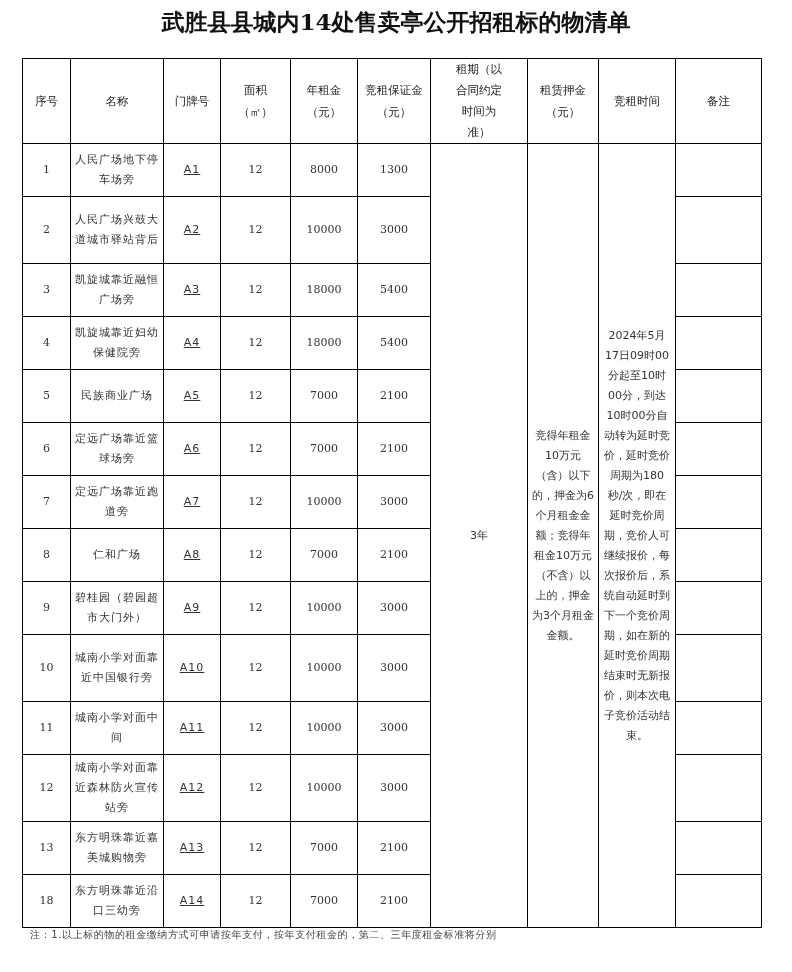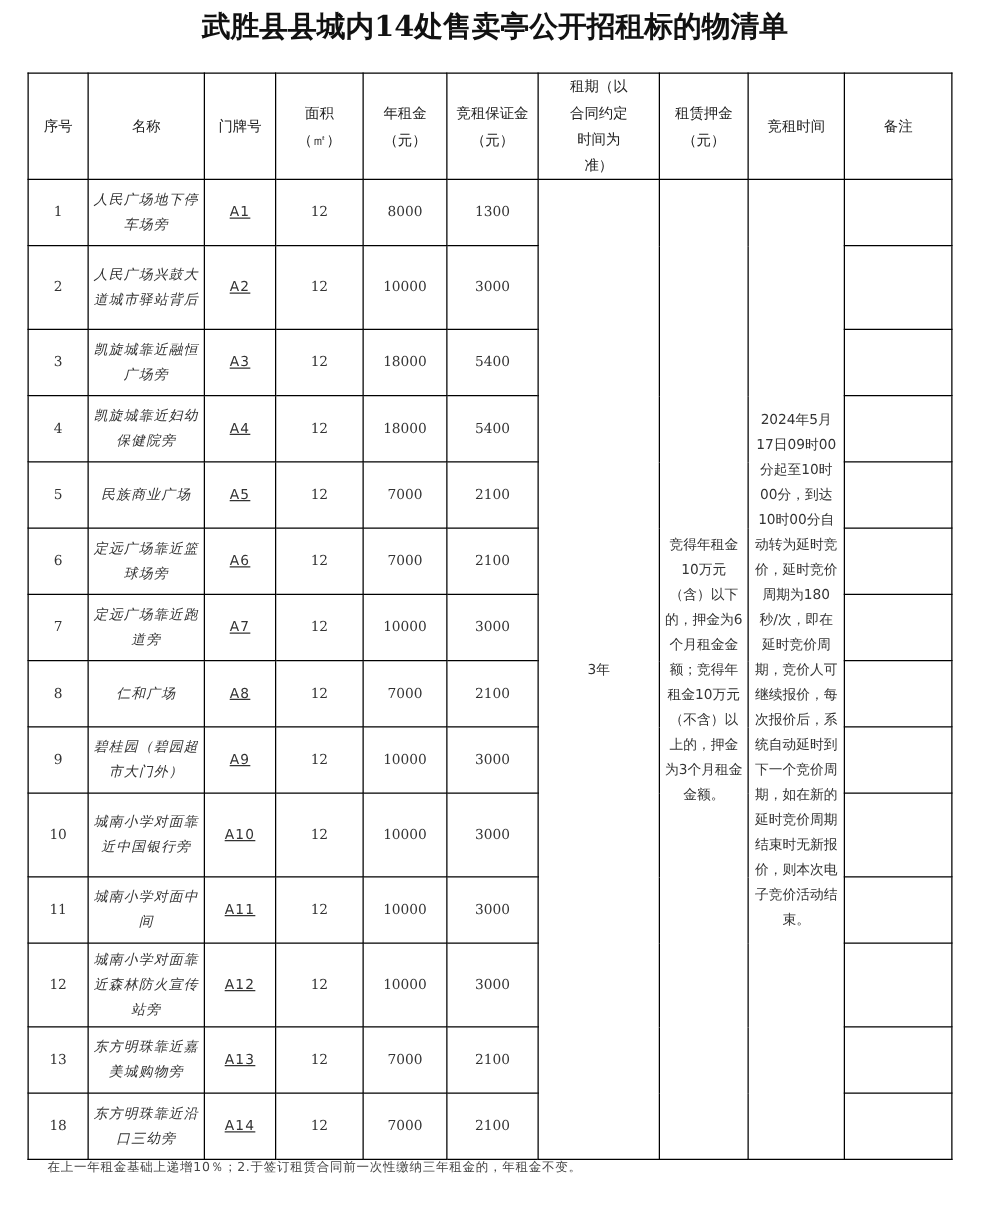--- a/index.html
+++ b/index.html
@@ -7,21 +7,21 @@
          font-family:"DejaVu Sans", sans-serif; color:#222; }
   .title { position:absolute; left:0; top:8px; width:792px; text-align:center;
            font-family:"DejaVu Serif", serif; font-weight:bold; font-size:23px;
            color:#111; letter-spacing:0px; line-height:28px; }
   table.grid { position:absolute; left:22px; top:58px; border-collapse:collapse;
                table-layout:fixed; width:739px; }
   table.grid td, table.grid th { border:1.5px solid #000; text-align:center;
                vertical-align:middle; padding:0 4px; font-size:11px; font-weight:normal;
                line-height:20px; color:#333; overflow:hidden; }
   table.grid th { font-size:11.5px; line-height:22px; color:#222; }
-  .name-cell { color:#555; letter-spacing:1px; font-size:10.5px; line-height:22px; padding:0 6px;font-style:italic; }
+  .name-cell { color:#555; letter-spacing:1px; font-size:10.5px; line-height:22px; padding:0 6px; }
   .num { font-family:"DejaVu Serif", serif; font-size:11px; color:#333; }
   .door { color:#666; letter-spacing:1px;text-decoration:underline; }
   .merged-deposit { color:#555; font-size:10.5px; line-height:24.5px; padding:0 8px; }
   .merged-time { color:#111; font-size:11.5px; line-height:24.2px; padding:0 5px; }
   .merged-term { color:#444; font-size:11px; }
   .note { position:absolute; left:30px; top:924px; font-size:10px; color:#444;
           line-height:22px; letter-spacing:0.6px; width:740px; }
   .note div { white-space:nowrap; }
   .note .l2 { padding-left:8px; }
 </style>
@@ -184,14 +184,14 @@
       <td class="door">A14</td>
       <td class="num">12</td>
       <td class="num">7000</td>
       <td class="num">2100</td>
       <td></td>
     </tr>
   </tbody>
 </table>
 
 <div class="note">
-  <div class="l2">在上一年租金基础上递增10％；2.于签订租赁合同前一次性缴纳三年租金的，年租金不变。</div>
+  <div class="l1">注：1.以上标的物的租金缴纳方式可申请按年支付，按年支付租金的，第二、三年度租金标准将分别</div>
 </div>
 
 </body></html>

